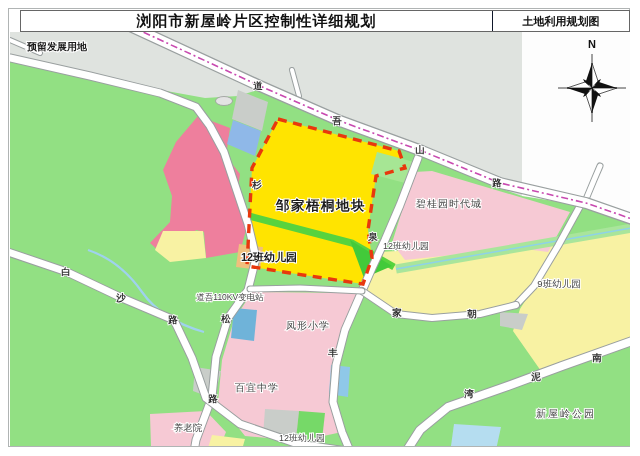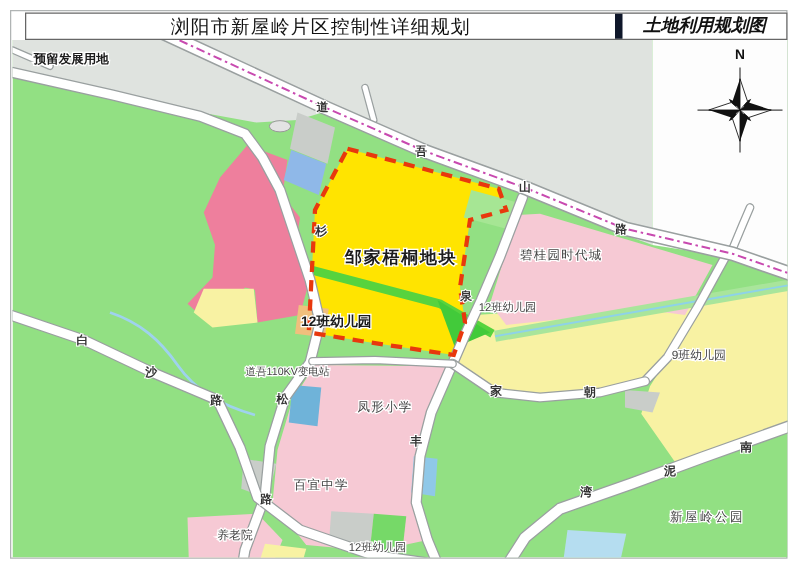--- a/index.html
+++ b/index.html
@@ -3,23 +3,23 @@
 <meta charset="utf-8">
 <style>
   html,body{margin:0;padding:0;background:#ffffff;}
   .page{position:relative;width:640px;height:456px;background:#fff;overflow:hidden;
         font-family:"Liberation Sans","DejaVu Sans",sans-serif;}
   .frame{position:absolute;left:8px;top:8px;width:622px;height:439px;
          border:1px solid #b0b4b4;box-sizing:border-box;pointer-events:none;}
   .titlebar{position:absolute;left:20px;top:10px;width:610px;height:22px;
             border:1px solid #666;box-sizing:border-box;display:flex;background:#fff;z-index:5;}
   .title-left{flex:1;display:flex;align-items:center;justify-content:center;
-              font-size:15px;font-weight:normal;letter-spacing:1px;color:#111;}
-  .title-right{width:137px;border-left:6px solid #0f172a;box-sizing:border-box;display:flex;
-               align-items:center;justify-content:center;font-size:14px;font-weight:bold;color:#111;font-style:italic;}
+              font-size:15px;font-weight:bold;letter-spacing:1px;color:#111;}
+  .title-right{width:137px;border-left:1px solid #0f172a;box-sizing:border-box;display:flex;
+               align-items:center;justify-content:center;font-size:11px;font-weight:bold;color:#111;}
   .compass-n{position:absolute;left:582px;top:38px;width:20px;text-align:center;
              font-size:11px;font-weight:bold;color:#111;z-index:4;}
   svg text.site-label{fill:#444;paint-order:stroke;stroke:#ffffff;stroke-width:2px;
                       text-anchor:middle;font-family:"Liberation Sans","DejaVu Sans",sans-serif;}
   svg text.bold{font-weight:bold;fill:#1c1c1c;}
   svg text.road-char{fill:#333;font-weight:bold;paint-order:stroke;stroke:#ffffff;stroke-width:1.6px;
                      text-anchor:middle;font-family:"Liberation Sans","DejaVu Sans",sans-serif;}
 </style>
 </head>
 <body>

